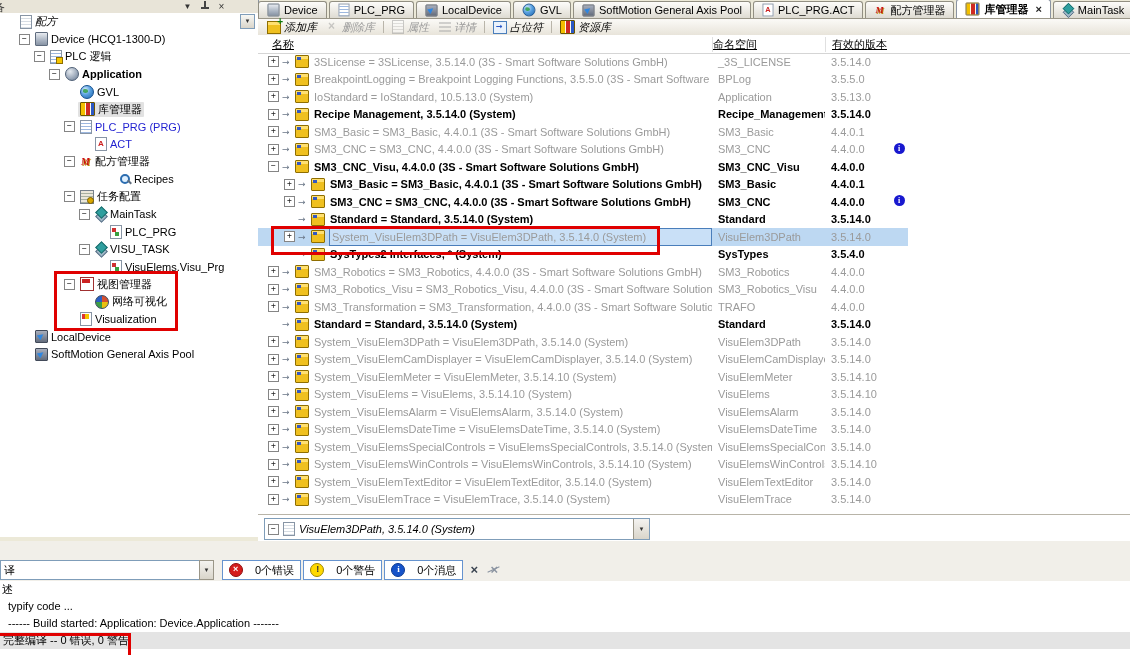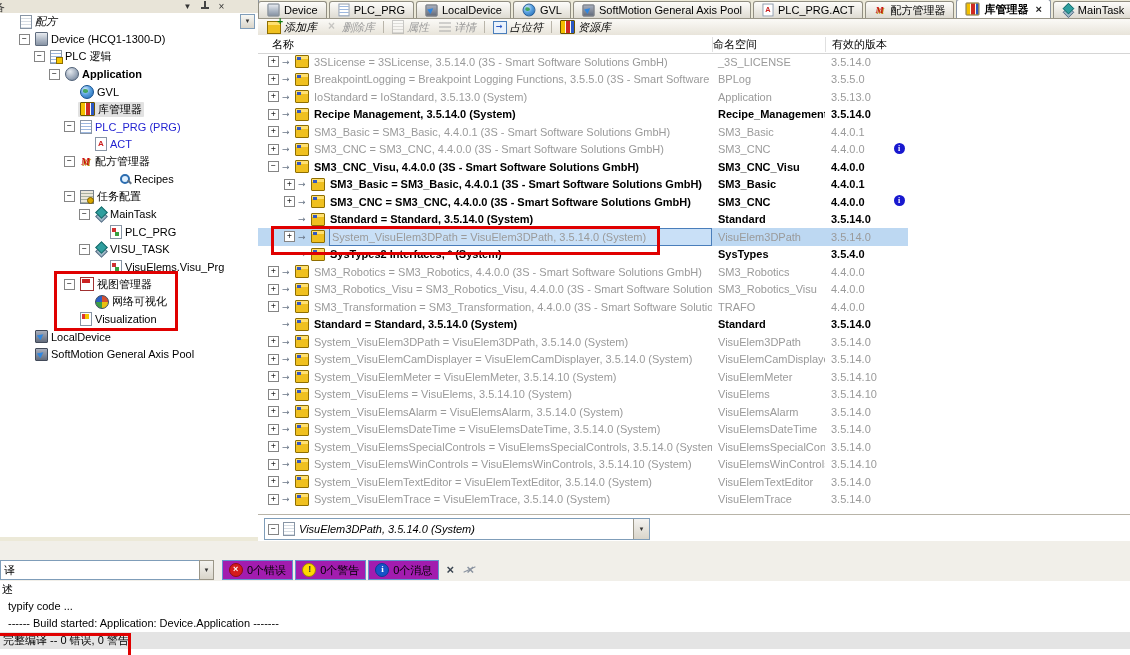--- a/index.html
+++ b/index.html
@@ -84,21 +84,21 @@
   .tab.active{background:#fff;font-weight:bold;height:18px;border-color:#8a93a2;}
   .tab .tclose{font-weight:bold;margin-left:3px;color:#222;font-size:11px;line-height:11px;}
   .tab .ic{transform:scale(.92);}
   
   #lib-panel{left:258px;top:18px;width:872px;height:523px;background:#fff;border-top:1px solid #9a9688;}
   #lib-toolbar{position:absolute;left:0;top:0;right:0;height:16px;background:linear-gradient(#fbfaf7,#e8e4da);border-bottom:1px solid #cdc9bd;display:flex;align-items:center;padding-left:4px;}
   .tbtn{display:inline-flex;align-items:center;gap:3px;height:15px;padding:0 5px;white-space:nowrap;cursor:default;font-style:italic;}
   .tbtn.disabled{color:#9a9a9a;}
   .tbtn.disabled .ic{opacity:.45;filter:grayscale(1);}
   .tsep{width:1px;height:12px;background:#b9b5aa;margin:0 3px;}
-  #lib-header{position:absolute;left:0;top:16px;right:0;height:18px;background:#fff;border-bottom:1px solid #d5d5d5;display:flex;align-items:center;}
+  #lib-header{position:absolute;left:0;top:16px;right:0;height:18px;background:#fff;border-bottom:1px solid #d5d5d5;display:flex;align-items:center;text-decoration:underline;}
   #lib-header .h-name{width:454px;padding-left:14px;box-sizing:border-box;}
   #lib-header .h-ns{width:113px;padding-left:0;box-sizing:border-box;border-left:1px solid #e0e0e0;}
   #lib-header .h-ver{width:83px;padding-left:6px;box-sizing:border-box;border-left:1px solid #e0e0e0;}
   #lib-rows{position:absolute;left:0;top:34px;right:0;height:455px;overflow:hidden;}
   .lrow{height:17.5px;display:flex;align-items:center;}
   .lrow .band{display:flex;align-items:center;width:650px;height:100%;}
   .lrow .c-name{width:454px;box-sizing:border-box;display:flex;align-items:center;gap:3px;overflow:hidden;white-space:nowrap;height:100%;}
   .lrow .c-ns{width:113px;padding-left:6px;box-sizing:border-box;white-space:nowrap;overflow:hidden;}
   .lrow .c-ver{width:69px;padding-left:6px;box-sizing:border-box;white-space:nowrap;}
   .lrow .c-info{width:14px;}
@@ -111,21 +111,21 @@
   #lib-footer-combo{position:absolute;left:6px;top:499px;width:386px;height:22px;border:1px solid #7f9db9;background:#fff;display:flex;align-items:center;gap:4px;padding-left:3px;box-sizing:border-box;}
   #lib-footer-combo .flabel{font-style:italic;white-space:nowrap;overflow:hidden;flex:1;}
   .dd{width:15px;height:100%;flex:none;background:linear-gradient(#f4f3f0,#d9d5ca);border-left:1px solid #9a9688;display:flex;align-items:center;justify-content:center;font-size:6px;color:#333;}
   
   #msg-panel{left:0;top:541px;width:1130px;height:114px;background:#f1efe9;}
   #msg-title{position:absolute;left:0;top:0;right:0;height:17px;background:#b9cbd9;border-top:1px solid #8fa4b5;color:#16222e;line-height:17px;padding-left:2px;}
   #msg-toolbar{position:absolute;left:0;top:17px;right:0;height:23px;background:#f1efe9;}
   #msg-filter{position:absolute;left:0;top:2px;width:198px;height:18px;border:1px solid #7f9db9;background:#fff;line-height:18px;padding-left:3px;}
   #msg-filter-dd{position:absolute;left:199px;top:2px;width:15px;height:20px;background:linear-gradient(#f4f3f0,#d9d5ca);border:1px solid #9a9688;display:flex;align-items:center;justify-content:center;font-size:6px;color:#333;box-sizing:border-box;}
   #msg-buttons{position:absolute;left:222px;top:2px;display:flex;align-items:center;gap:2px;height:20px;}
-  .mbtn{display:inline-flex;align-items:center;gap:4px;height:18px;padding:0 6px;border:1px solid #6593cf;background:#a21caf;white-space:nowrap;cursor:default;}
+  .mbtn{display:inline-flex;align-items:center;gap:12px;height:18px;padding:0 6px;border:1px solid #6593cf;background:#ffffff;white-space:nowrap;cursor:default;}
   .mclear{display:inline-flex;align-items:center;justify-content:center;width:18px;height:18px;font:bold 13px/16px "Liberation Sans",sans-serif;color:#3a4450;}
   .mclear.dim{color:#8a93a0;position:relative;}
   .mclear.dim::after{content:"";position:absolute;left:2px;top:8px;width:13px;height:1px;background:#8a93a0;transform:rotate(-25deg);}
   #msg-colhead{position:absolute;left:0;top:40px;right:0;height:17px;background:#fff;border-bottom:1px solid #e0e0e0;line-height:17px;padding-left:2px;}
   #msg-rows{position:absolute;left:0;top:57px;right:0;bottom:0;background:#fff;}
   .mrow{height:17px;line-height:17px;padding-left:8px;white-space:nowrap;}
   .mrow.highlight{background:#e4e4e4;padding-left:3px;}
   
   .redbox{position:absolute;border:3px solid #e00000;pointer-events:none;z-index:50;}
   #redbox-tree{left:54px;top:271px;width:118px;height:54px;}
@@ -390,21 +390,21 @@
             <div class="c-ver">3.5.5.0</div>
             <div class="c-info"></div>
           </div>
         </div>
         <div class="lrow gray">
           <div class="band">
             <div class="c-name" style="padding-left: 10px;">
               <span class="exp plus">+</span>
               <span class="ic ic-arrow"></span>
               <span class="ic ic-book"></span>
-              <span class="nm">IoStandard = IoStandard, 3.5.13.0 (System)</span>
+              <span class="nm">IoStandard = IoStandard, 10.5.13.0 (System)</span>
             </div>
             <div class="c-ns">Application</div>
             <div class="c-ver">3.5.13.0</div>
             <div class="c-info"></div>
           </div>
         </div>
         <div class="lrow bold">
           <div class="band">
             <div class="c-name" style="padding-left: 10px;">
               <span class="exp plus">+</span>

